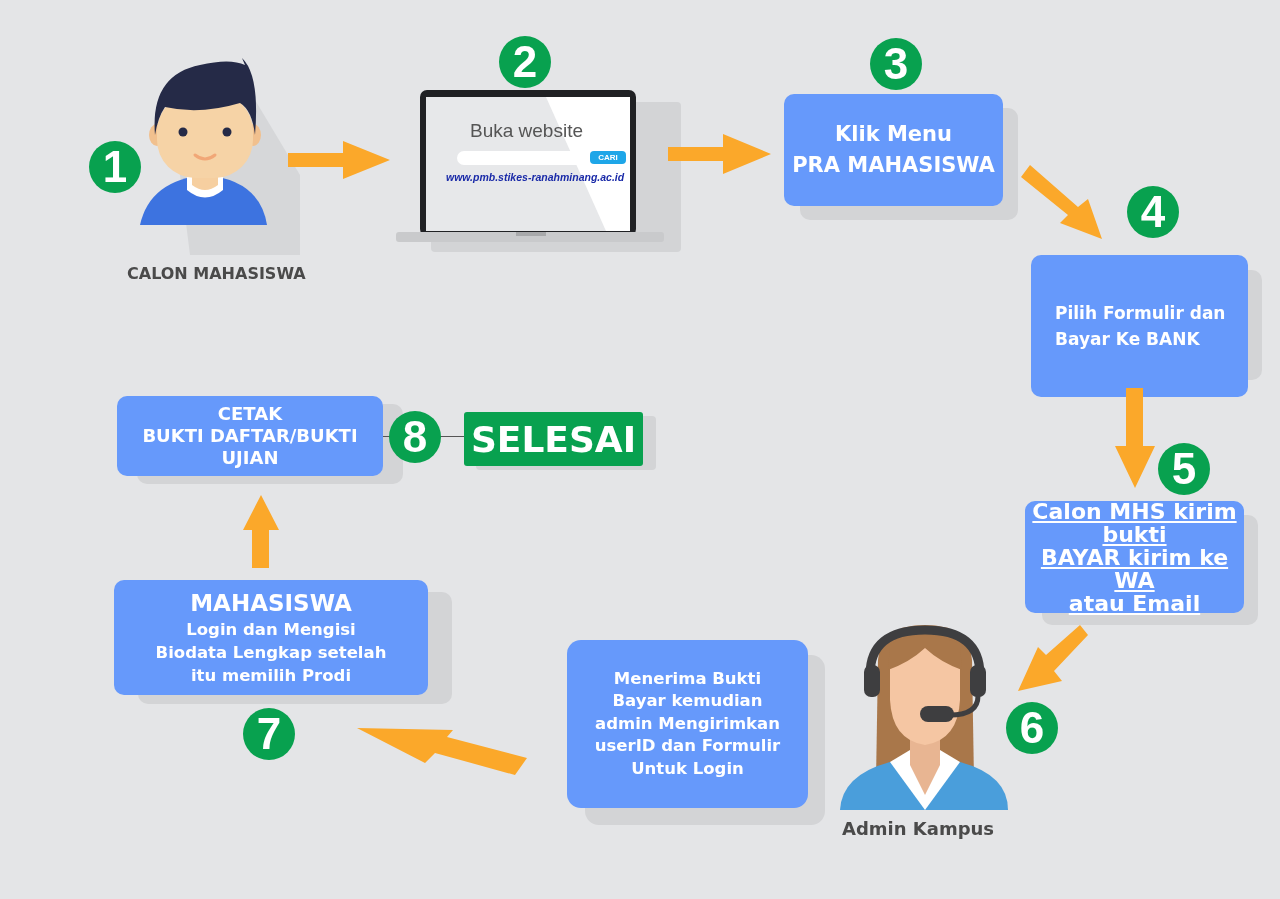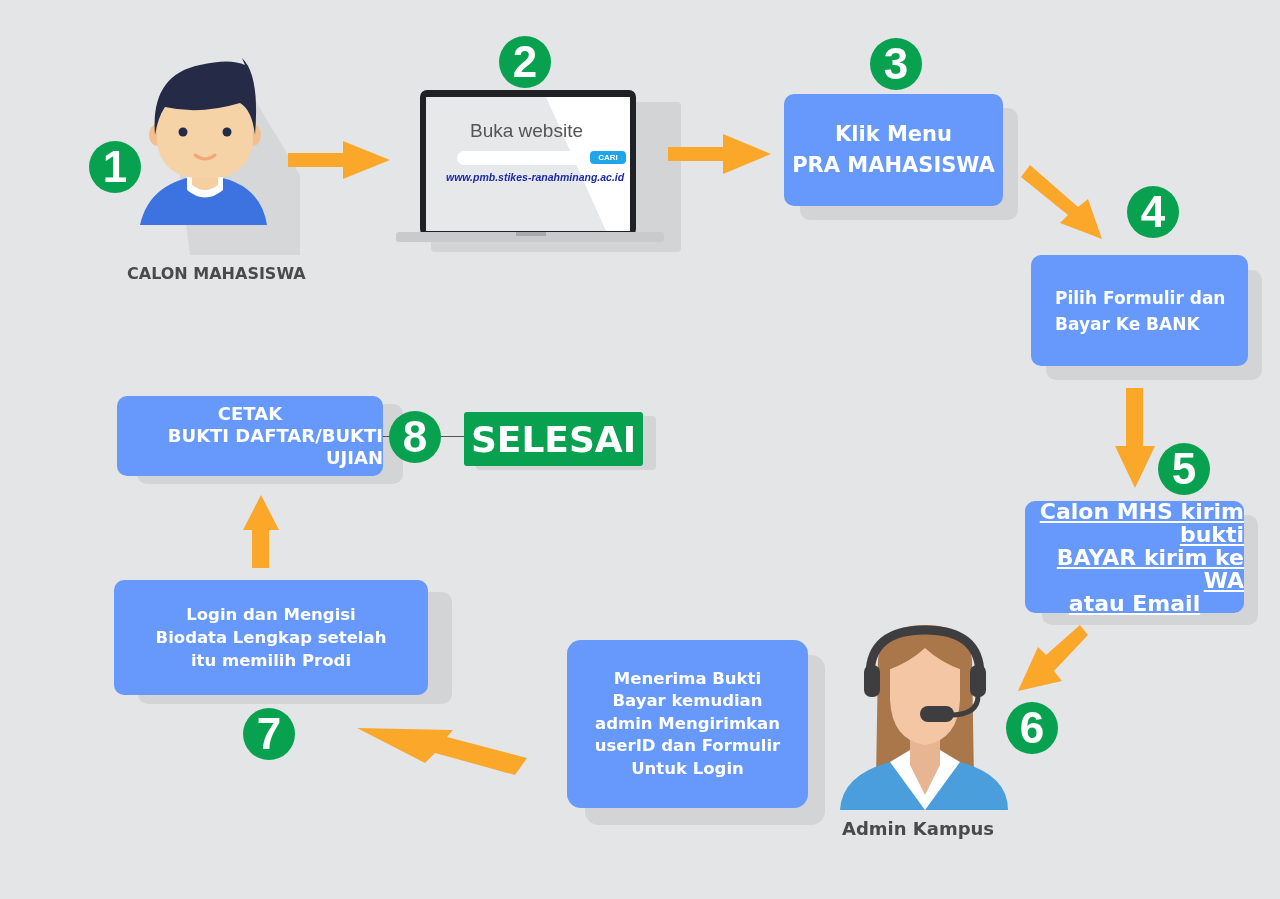--- a/index.html
+++ b/index.html
@@ -8,21 +8,21 @@
   .abs { position:absolute; }
   .box { position:absolute; background:#6699fb; color:#fff; border-radius:10px;
          display:flex; flex-direction:column; align-items:center; justify-content:center;
          text-align:center; font-weight:bold; box-sizing:border-box; }
   .shadow { position:absolute; background:#d3d4d6; border-radius:10px; }
   .badge { position:absolute; width:52px; height:52px; border-radius:50%; background:#08a14f;
            color:#fff; font-family:"Liberation Sans", sans-serif; font-weight:bold; font-size:44px;
            display:flex; align-items:center; justify-content:center; line-height:1; }
   .caption { position:absolute; color:#4a4a4a; font-weight:bold; font-size:16px; }
   svg { position:absolute; overflow:visible; }
-  .line { display:block;text-align:right; }
+  .line { display:block; }
 </style>
 </head>
 <body>
 
 <svg style="left:130px;top:55px;" width="180" height="200" viewBox="0 0 180 200">
   <path d="M40 40 Q60 10 110 20 L170 120 L170 200 L60 200 Z" fill="#d6d7d9"></path>
   <path d="M10 170 Q20 125 75 120 Q130 125 137 170 Z" fill="#3d73e0"></path>
   <path d="M57 118 L57 135 Q75 150 93 135 L93 118 Z" fill="#fff"></path>
   <path d="M62 115 L62 130 Q75 140 88 130 L88 115 Z" fill="#f6cfa0"></path>
   <ellipse cx="27" cy="80" rx="8" ry="11" fill="#f1c08e"></ellipse>
@@ -64,21 +64,21 @@
   <span class="line">Klik Menu</span>
   <span class="line">PRA MAHASISWA</span>
 </div>
 
 <svg style="left:1018px;top:163px;" width="90" height="80">
   <polygon points="12,2 3,14 50,52 42,60 84,76 70,36 60,44" fill="#fba82a"></polygon>
 </svg>
 
 <div class="badge" style="left:1127px;top:186px;">4</div>
 <div class="shadow" style="left:1046px;top:270px;width:216px;height:110px;"></div>
-<div class="box" style="left:1031px;top:255px;width:217px;height:111px;font-size:17px;line-height:26px;align-items:flex-start;padding-left:24px;">
+<div class="box" style="left:1031px;top:255px;width:217px;height:142px;font-size:17px;line-height:26px;align-items:flex-start;padding-left:24px;">
   <span class="line">Pilih Formulir dan</span>
   <span class="line">Bayar Ke BANK</span>
 </div>
 
 <svg style="left:1117px;top:388px;" width="40" height="102">
   <polygon points="9,0 26,0 26,58 38,58 18,100 -2,58 9,58" fill="#fba82a"></polygon>
 </svg>
 
 <div class="badge" style="left:1158px;top:443px;">5</div>
 <div class="shadow" style="left:1042px;top:515px;width:216px;height:110px;"></div>
@@ -116,20 +116,21 @@
   <span class="line">userID dan Formulir</span>
   <span class="line">Untuk Login</span>
 </div>
 
 <svg style="left:355px;top:725px;" width="180" height="55">
   <polygon points="2,3 98,5 92,12 172,33 160,50 80,28 70,38" fill="#fba82a"></polygon>
 </svg>
 
 <div class="shadow" style="left:138px;top:592px;width:314px;height:112px;"></div>
 <div class="box" style="left:114px;top:580px;width:314px;height:115px;font-size:16.5px;line-height:23px;">
+  <span class="line" style="font-size:23px;line-height:30px;">MAHASISWA</span>
   <span class="line">Login dan Mengisi</span>
   <span class="line">Biodata Lengkap  setelah</span>
   <span class="line">itu memilih Prodi</span>
 </div>
 <div class="badge" style="left:243px;top:708px;">7</div>
 
 <svg style="left:243px;top:495px;" width="40" height="75">
   <polygon points="9,73 26,73 26,35 36,35 18,0 0,35 9,35" fill="#fba82a"></polygon>
 </svg>
 

